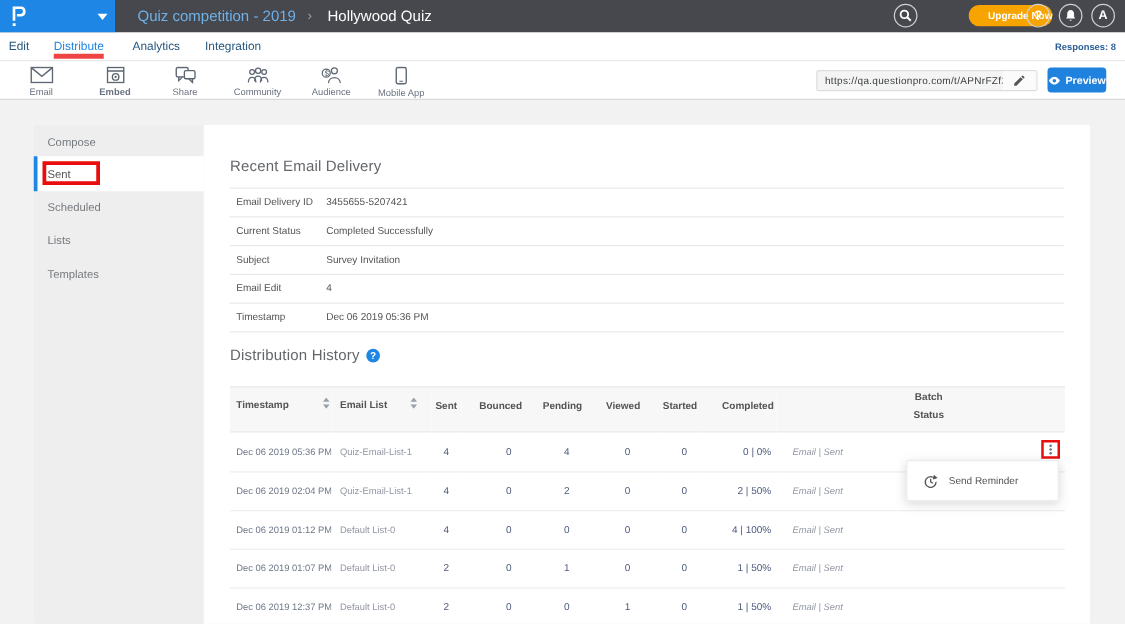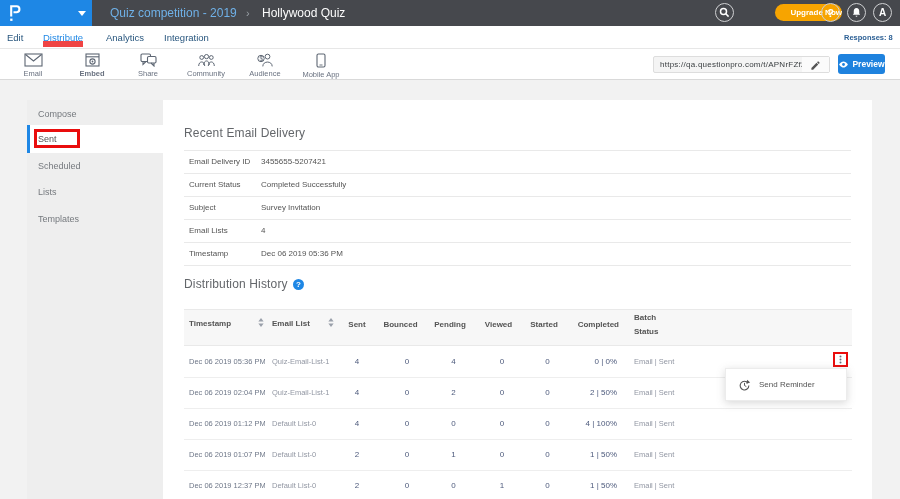--- a/index.html
+++ b/index.html
@@ -45,21 +45,21 @@
 .dt { position:absolute; left:21px; top:208.5px; width:668px; border-collapse:collapse; table-layout:fixed; }
 .dt th { background:#f7f7f7; font-size:8px; color:#545454; font-weight:bold; text-align:center; border-top:1px solid #e9e9e9; border-bottom:1px solid #e9e9e9; padding:0 0 5px 0; height:36px; line-height:14px; vertical-align:middle; }
 .dt td { font-size:8px; height:31px; border-bottom:1px solid #eeeeee; padding:0; text-align:center; white-space:nowrap; overflow:hidden; }
 .c-ts { color:#6e7788; text-align:left !important; padding-left:5px !important; font-size:7.5px !important; }
 .c-list { color:#9297a3; text-align:left !important; padding-left:7px !important; font-size:7.5px !important; }
 .c-num { color:#4d5a7c; }
 .dt td:nth-child(4) { padding-left:13px !important; }
 .dt td:nth-child(5), .dt td:nth-child(6), .dt td:nth-child(7) { padding-left:7px !important; }
 .dt tr.r1 td { height:32px; }
 .c-comp { color:#4d5a7c; text-align:right !important; padding-right:4px !important; }
-.c-batch { color:#9297a3; text-align:left !important; padding-left:13px !important; font-size:7.5px !important; }
+.c-batch { color:#9297a3; text-align:left !important; padding-left:13px !important; font-size:7.5px !important;font-style:italic; }
 .sorticon { display:inline-block; vertical-align:-1px; }
 .kebab { position:absolute; left:833px; top:352px; width:15px; height:15px; border:2px solid #e90d0d; background:#fff; }
 .popup { position:absolute; left:725px; top:368px; width:122px; height:33px; background:#fff; border:1px solid #ececec; box-shadow:0 2px 8px rgba(100,100,100,.25); }
 .popup .txt { position:absolute; left:33px; top:11px; font-size:8px; color:#545454; }
 </style>
 </head>
 <body>
 <div class="topbar">
   <div class="logoseg">
     <svg class="plogo" width="13" height="17" viewBox="0 0 13 17">
@@ -83,21 +83,21 @@
   <div class="cicon" style="left:847px;">
     <svg width="11" height="11" viewBox="0 0 24 24" style="margin-top:3px;">
         <path d="M12 2 C8 2 6 5 6 9 L6 14 L4 17 L20 17 L18 14 L18 9 C18 5 16 2 12 2 Z M10 19 a2 2 0 0 0 4 0 Z" fill="#fff"></path>
       </svg>
   </div>
   <div class="cicon" style="left:873px; font-size:10px; font-weight:bold; line-height:18px;">A</div>
 </div>
 
 <div class="nav2">
   <a style="left:7px;">Edit</a>
-  <a style="left:43px; color:#1e87e5; border-bottom:6px solid #ef4444;">Distribute</a>
+  <a style="left:43px; color:#1e87e5; border-bottom:4px solid #ef4444;">Distribute</a>
   <a style="left:106px;">Analytics</a>
   <a style="left:164px;">Integration</a>
   <span class="resp">Responses: 8</span>
 </div>
 
 <div class="toolbar">
   <div class="tool" style="left:4px;">
     <svg width="19" height="14" viewBox="0 0 19 14">
         <rect x="1" y="1" width="17" height="12" fill="none" stroke="#5d6673" stroke-width="1.1"></rect>
         <path d="M1.5 1.5 L9.5 8 L17.5 1.5" fill="none" stroke="#5d6673" stroke-width="1.1"></path>
@@ -175,21 +175,21 @@
           </tr>
       <tr>
             <td class="l">Current Status</td>
             <td>Completed Successfully</td>
           </tr>
       <tr>
             <td class="l">Subject</td>
             <td>Survey Invitation</td>
           </tr>
       <tr>
-            <td class="l">Email Lists</td>
+            <td class="l">Email Edit</td>
             <td>4</td>
           </tr>
       <tr class="last">
             <td class="l">Timestamp</td>
             <td>Dec 06 2019 05:36 PM</td>
           </tr>
     </tbody>
       </table>
     <div class="h1" style="top:177px;">Distribution History</div>
     <div class="qmark">?</div>
@@ -214,21 +214,21 @@
         <th style="text-align:left; padding-left:7px; padding-bottom:5px;">Email List<span class="sorticon" style="margin-left:18px;"><svg width="6" height="9" viewBox="0 0 6 9">
                   <path d="M3 0 L5.6 3.4 L0.4 3.4 Z" fill="#9aa0aa"></path>
                   <path d="M3 9 L5.6 5.6 L0.4 5.6 Z" fill="#9aa0aa"></path>
                 </svg></span></th>
         <th>Sent</th>
         <th>Bounced</th>
         <th>Pending</th>
         <th>Viewed</th>
         <th>Started</th>
         <th style="text-align:right; padding-right:2px;">Completed</th>
-        <th style="text-align:left; padding-left:13px;">Batch<br>Status</th>
+        <th style="text-align:center; padding-left:13px;">Batch<br>Status</th>
       </tr>
       <tr class="r1">
         <td class="c-ts">Dec 06 2019 05:36 PM</td>
         <td class="c-list">Quiz-Email-List-1</td>
         <td class="c-num">4</td>
             <td class="c-num">0</td>
             <td class="c-num">4</td>
             <td class="c-num">0</td>
             <td class="c-num">0</td>
         <td class="c-comp">0 | 0%</td>

